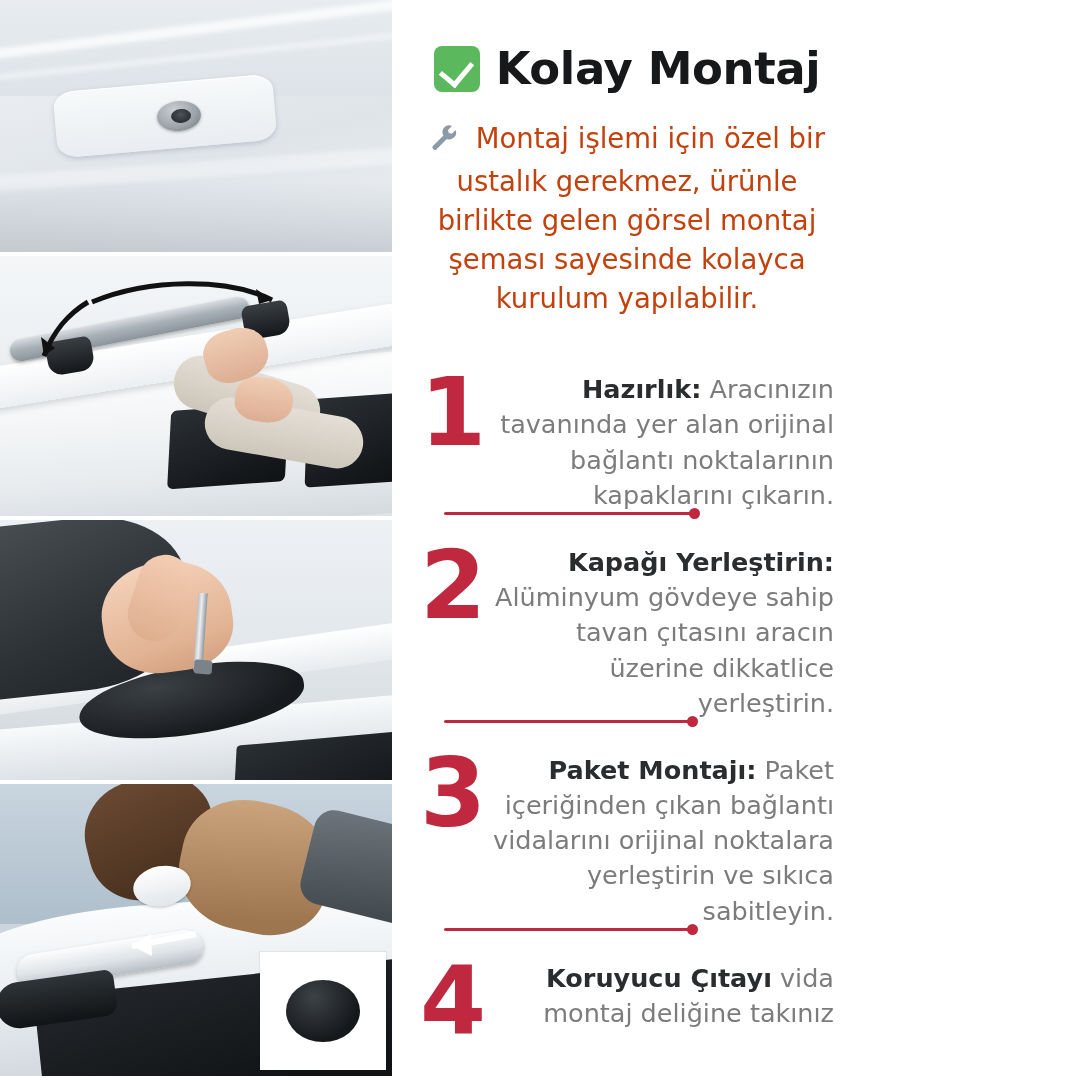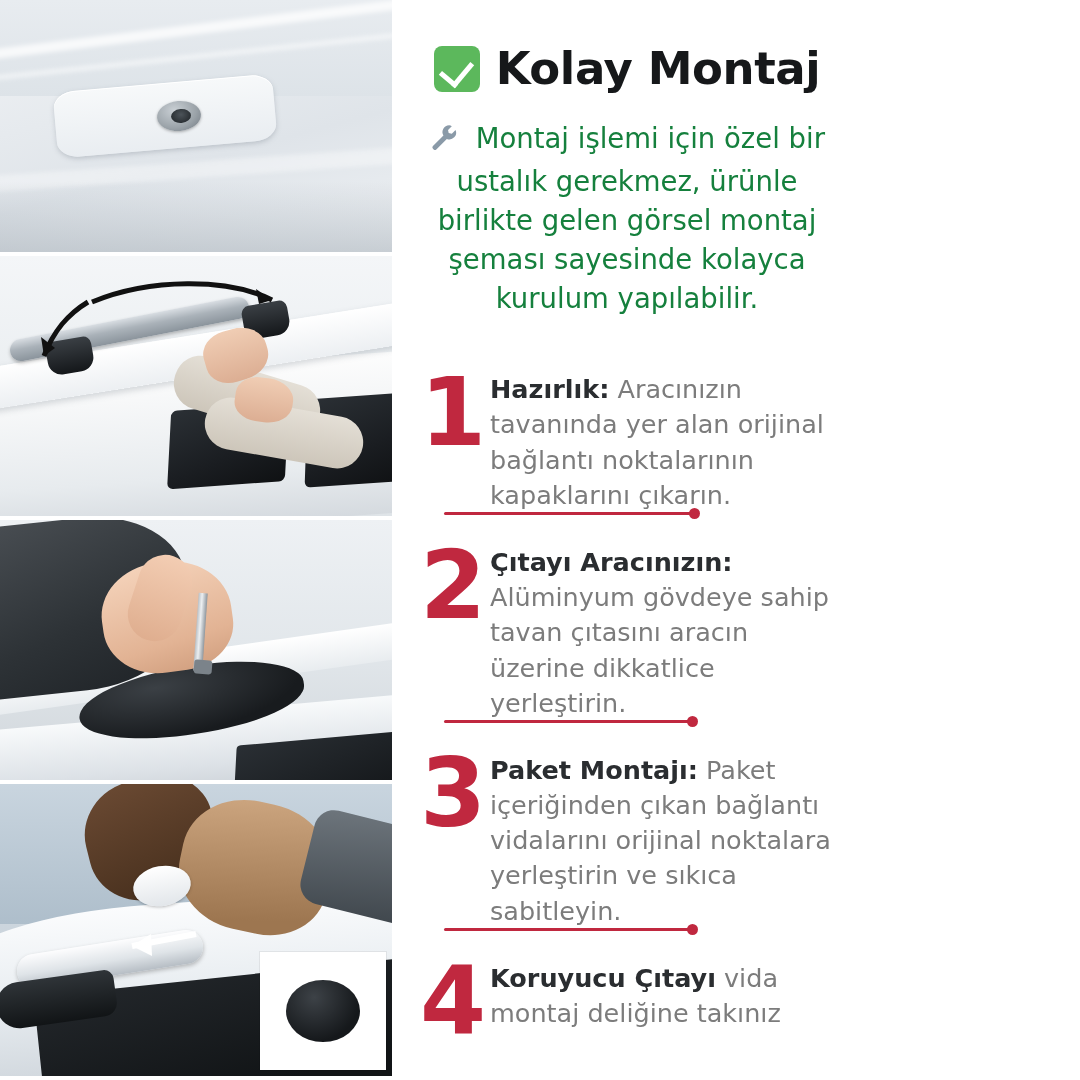--- a/index.html
+++ b/index.html
@@ -304,21 +304,21 @@
     font-weight: 700;
     color: #16181a;
     letter-spacing: -0.4px;
     white-space: nowrap;
   }
   .intro {
     margin-top: 24px;
     text-align: center;
     font-size: 27.5px;
     line-height: 1.42;
-    color: #15803d;
+    color: #c2410c;
   }
   .wrench-icon {
     display: inline-block;
     vertical-align: -4px;
     margin-right: 8px;
   }
   .steps {
     margin-top: 48px;
     display: flex;
     flex-direction: column;
@@ -347,20 +347,21 @@
   }
   .step-body {
     flex: 1 1 auto;
     padding-top: 6px;
     font-size: 25.5px;
     line-height: 1.38;
     color: #7c7c7c;
     margin-left: -4px;
     position: relative;
     z-index: 2;
+    text-align: right;
   }
   .step-body b {
     color: #2a2d30;
     font-weight: 700;
   }
   .underline {
     position: absolute;
     left: 24px;
     bottom: -2px;
     height: 3px;
@@ -481,21 +482,21 @@
           <b>Hazırlık:</b><span> Aracınızın tavanında yer alan orijinal bağlantı noktalarının kapaklarını çıkarın.</span>
         </div>
         <span class="underline u1"></span>
       </div>
 
       <div class="step step-2">
         <div class="step-num-wrap">
           <span class="step-num">2</span>
         </div>
         <div class="step-body">
-          <b>Çıtayı Aracınızın:</b><span> Alüminyum gövdeye sahip tavan çıtasını aracın üzerine dikkatlice yerleştirin.</span>
+          <b>Kapağı Yerleştirin:</b><span> Alüminyum gövdeye sahip tavan çıtasını aracın üzerine dikkatlice yerleştirin.</span>
         </div>
         <span class="underline u2"></span>
       </div>
 
       <div class="step step-3">
         <div class="step-num-wrap">
           <span class="step-num">3</span>
         </div>
         <div class="step-body">
           <b>Paket Montajı:</b><span> Paket içeriğinden çıkan bağlantı vidalarını orijinal noktalara yerleştirin ve sıkıca sabitleyin.</span>

